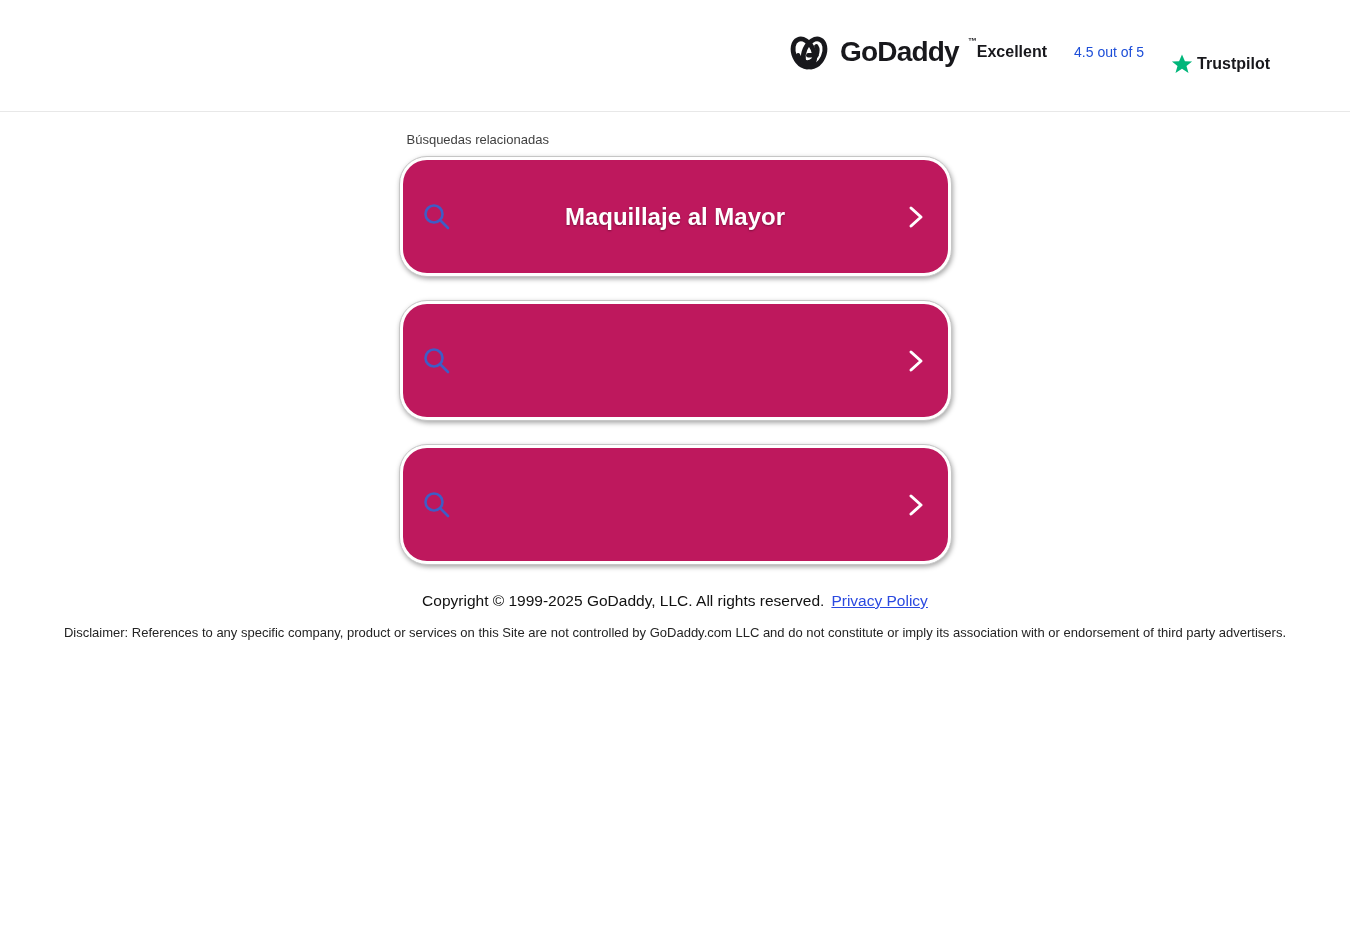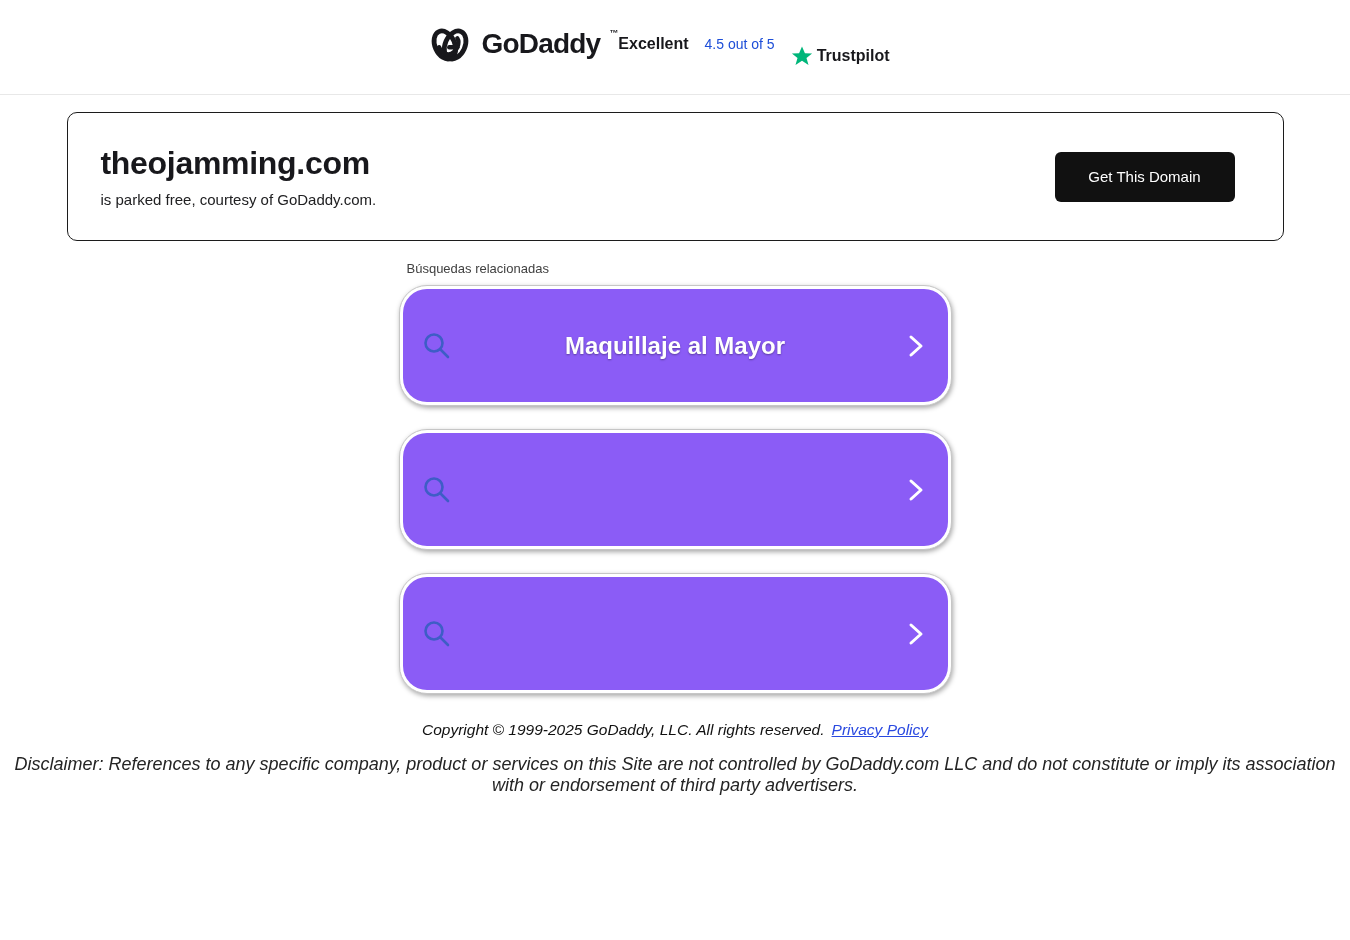--- a/index.html
+++ b/index.html
@@ -8,24 +8,24 @@
     padding: 0;
     background: #ffffff;
     width: 1350px;
     min-height: 940px;
     font-family: "Liberation Sans", sans-serif;
     color: #111111;
   }
 
   
   .header {
-    height: 95px;
-    display: flex;
-    align-items: center;
-    justify-content: center;
+    height: 112px;
+    display: flex;
+    align-items: center;
+    justify-content: flex-end;
     padding: 0 80px 7px 48px;
     border-bottom: 1px solid #e8e8e8;
     background: #ffffff;
   }
   .brand {
     display: flex;
     align-items: flex-start;
     gap: 9px;
     text-decoration: none;
     color: #18181c;
@@ -36,21 +36,21 @@
     font-size: 28px;
     font-weight: 800;
     letter-spacing: -0.8px;
     line-height: 44px;
   }
   .tm { font-size: 9px; font-weight: 700; line-height: 22px; }
 
   .trustpilot {
     display: flex;
     align-items: center;
-    gap: 16px;
+    gap: 27px;
     cursor: pointer;
   }
   .tp-excellent { font-size: 16px; font-weight: 700; color: #18181c; }
   .tp-score { font-size: 14px; color: #1d4ed8; }
   .tp-brand {
     display: flex;
     align-items: center;
     gap: 4px;
     font-size: 16px;
     font-weight: 600;
@@ -114,21 +114,21 @@
     border-radius: 28px;
     padding: 3px;
     margin-bottom: 23px;
     box-shadow: 1px 2px 5px rgba(0,0,0,0.35);
     background: #ffffff;
     cursor: pointer;
   }
   .search-card-inner {
     position: relative;
     height: 100%;
-    background: #8b5cf6;
+    background: #be185d;
     border-radius: 24px;
     display: flex;
     align-items: center;
     justify-content: center;
   }
   .search-label {
     color: #ffffff;
     font-size: 24px;
     font-weight: 700;
     text-shadow: 0 1px 2px rgba(0,0,0,0.35);
@@ -146,37 +146,37 @@
     position: absolute;
     right: 20px;
     top: 50%;
     transform: translateY(-50%);
     width: 26px;
     height: 26px;
   }
   .icon-chevron svg { width: 26px; height: 26px; display: block; }
 
   
-  .footer { margin-top: 27px; font-style: italic; }
+  .footer { margin-top: 27px; }
   .copyright {
     margin: 0;
     text-align: center;
     font-size: 15.5px;
     color: #111111;
   }
   .privacy-link {
     color: #2a49e0;
     text-decoration: underline;
     margin-left: 7px;
     cursor: pointer;
   }
   .disclaimer {
     margin: 15px 0 0;
     text-align: center;
-    font-size: 18px;
+    font-size: 13px;
     color: #242424;
   }
 </style>
 </head>
 <body>
 
 <header class="header">
   <a class="brand">
     <svg class="brand-icon" viewBox="0 0 60 56" fill="none">
       <ellipse cx="23" cy="28" rx="13.5" ry="20" transform="rotate(-24 23 28)" stroke="#18181c" stroke-width="6.5"></ellipse>
@@ -195,27 +195,20 @@
       <svg class="tp-star" viewBox="0 0 24 24">
         <polygon points="12,1.6 15.2,8.9 23,9.2 16.9,14.1 19.1,21.7 12,17.3 4.9,21.7 7.1,14.1 1,9.2 8.8,8.9" fill="#00b67a"></polygon>
       </svg>
       <span>Trustpilot</span>
     </span>
   </div>
 </header>
 
 <main>
 
-  <section class="domain-card">
-    <div>
-      <h1 class="domain-name">theojamming.com</h1>
-      <p class="domain-sub">is parked free, courtesy of GoDaddy.com.</p>
-    </div>
-    <button class="cta-button">Get This Domain</button>
-  </section>
 
   <section class="related">
     <div class="related-heading">Búsquedas relacionadas</div>
 
     <div class="search-card">
       <div class="search-card-inner">
         <span class="icon-search">
           <svg viewBox="0 0 36 36" fill="none">
             <circle cx="15" cy="15" r="8.5" stroke="#3e5dc6" stroke-width="2.6"></circle>
             <line x1="21.5" y1="21.5" x2="29" y2="29" stroke="#3e5dc6" stroke-width="2.6" stroke-linecap="round"></line>

